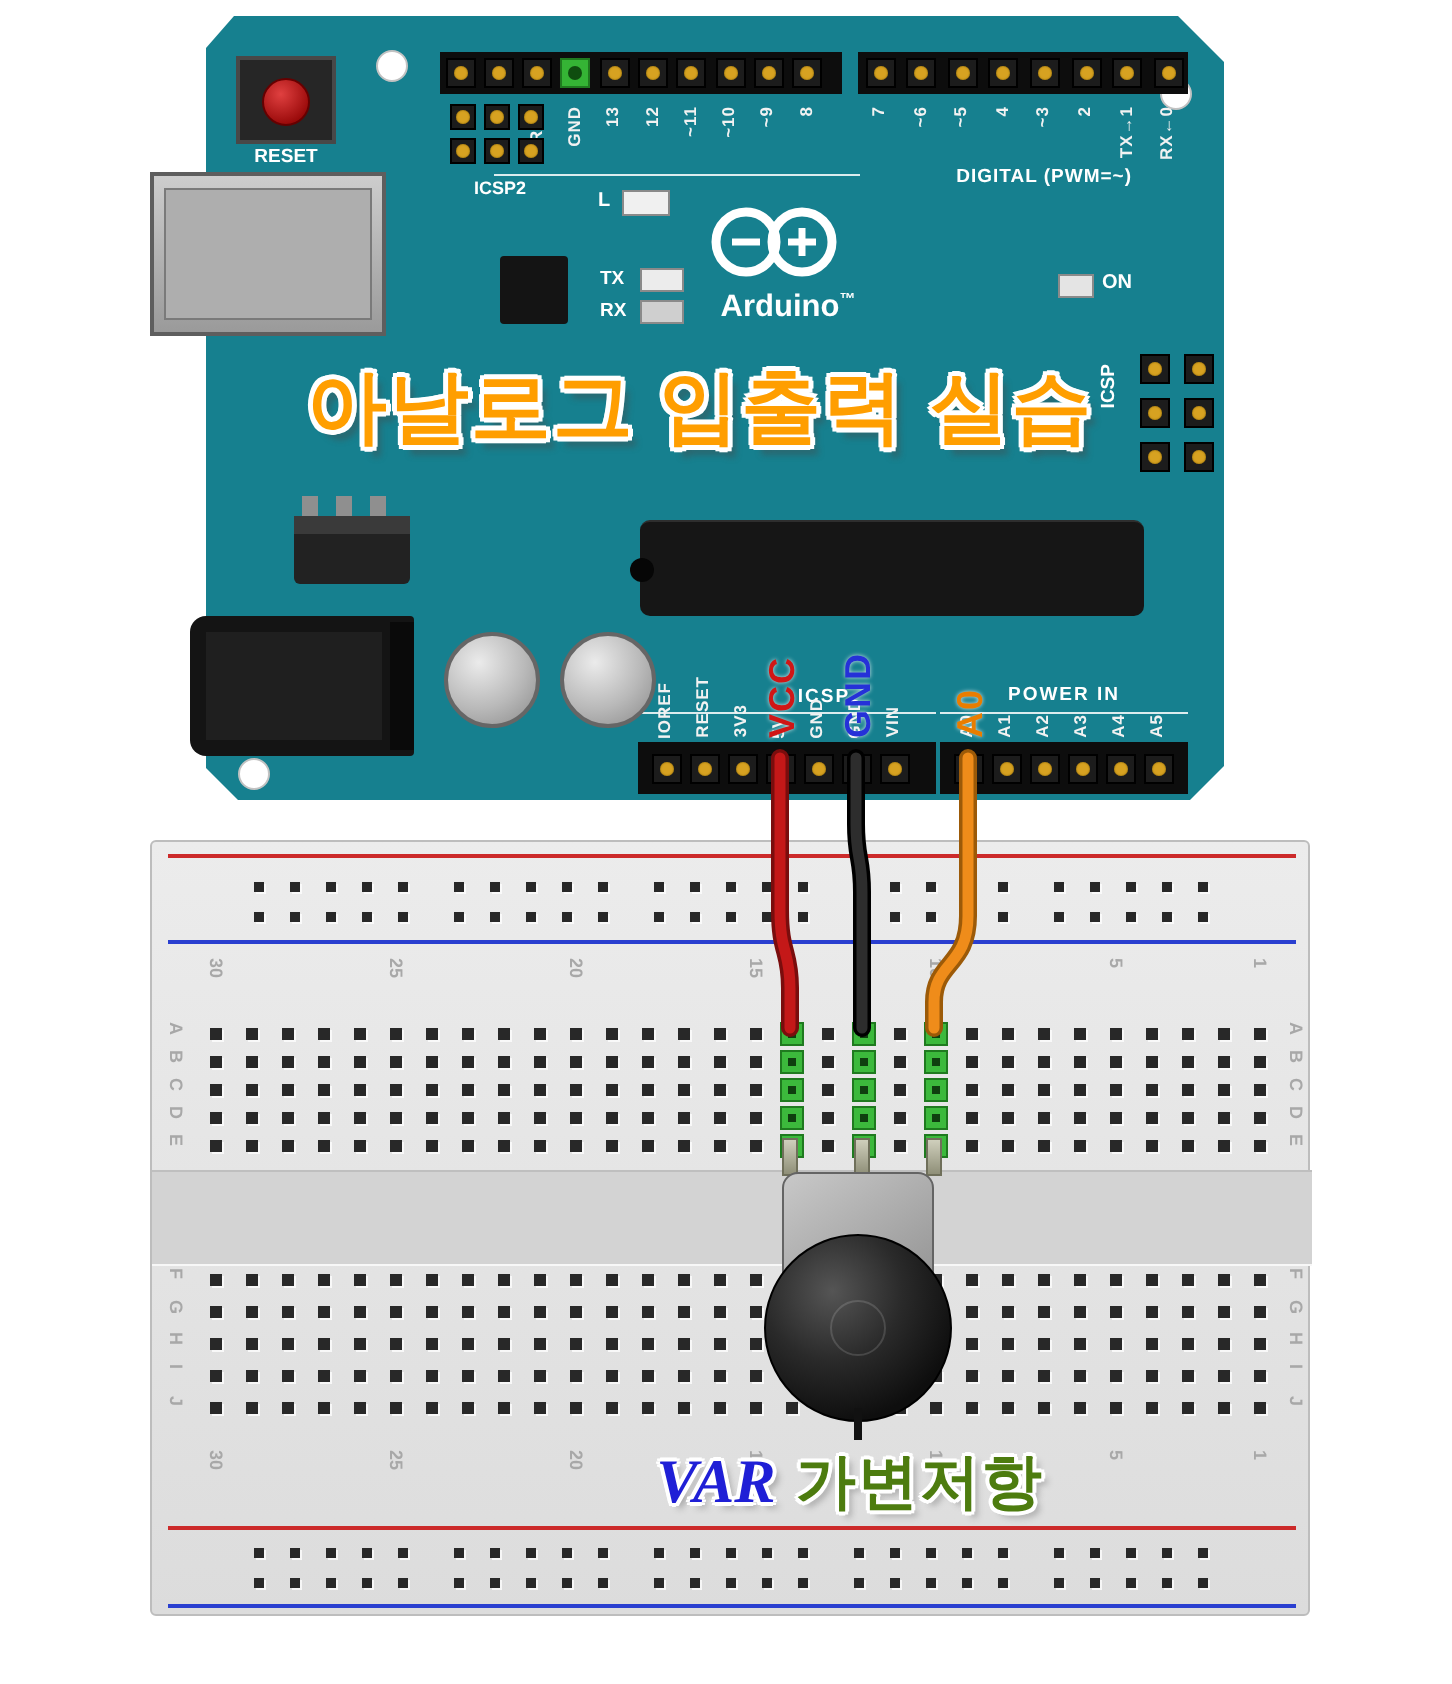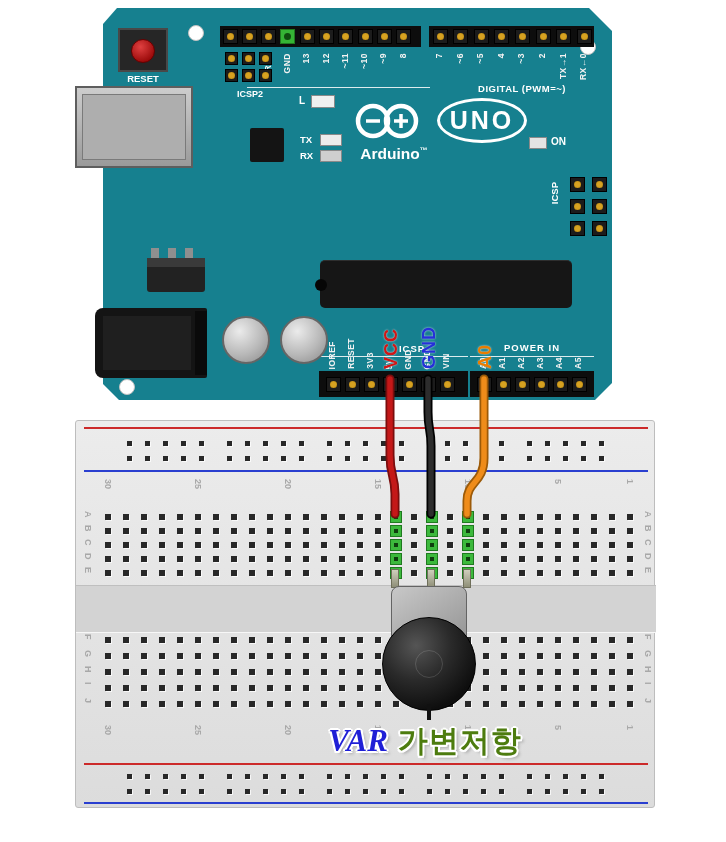--- a/index.html
+++ b/index.html
@@ -604,27 +604,25 @@
   <div id="led-on" class="led"></div>
   <div class="led-label" style="left:551px; top:136px;">ON</div>
 
   <svg id="logo" width="80" height="48">
     <circle cx="25" cy="24" r="15" stroke="#fff" stroke-width="4.5" fill="none"></circle>
     <circle cx="53" cy="24" r="15" stroke="#fff" stroke-width="4.5" fill="none"></circle>
     <line x1="18" y1="24" x2="32" y2="24" stroke="#fff" stroke-width="3.5"></line>
     <line x1="46" y1="24" x2="60" y2="24" stroke="#fff" stroke-width="3.5"></line>
     <line x1="53" y1="17" x2="53" y2="31" stroke="#fff" stroke-width="3.5"></line>
   </svg>
-  <div id="uno">
-      <span>UNO</span>
-    </div>
   <div id="brand">
     <span>Arduino</span><sup>™</sup>
   </div>
 
+  <div id="banner" style="color: rgb(255, 158, 0);">아날로그 입출력 실습</div>
 
   <div id="usb-ic"></div>
   <div class="reg-leg" style="left:151px;"></div>
   <div class="reg-leg" style="left:168px;"></div>
   <div class="reg-leg" style="left:185px;"></div>
   <div id="regulator-body"></div>
   <div id="main-ic">
     <div id="ic-notch"></div>
   </div>
   <div class="cap" style="left:222px;"></div>

